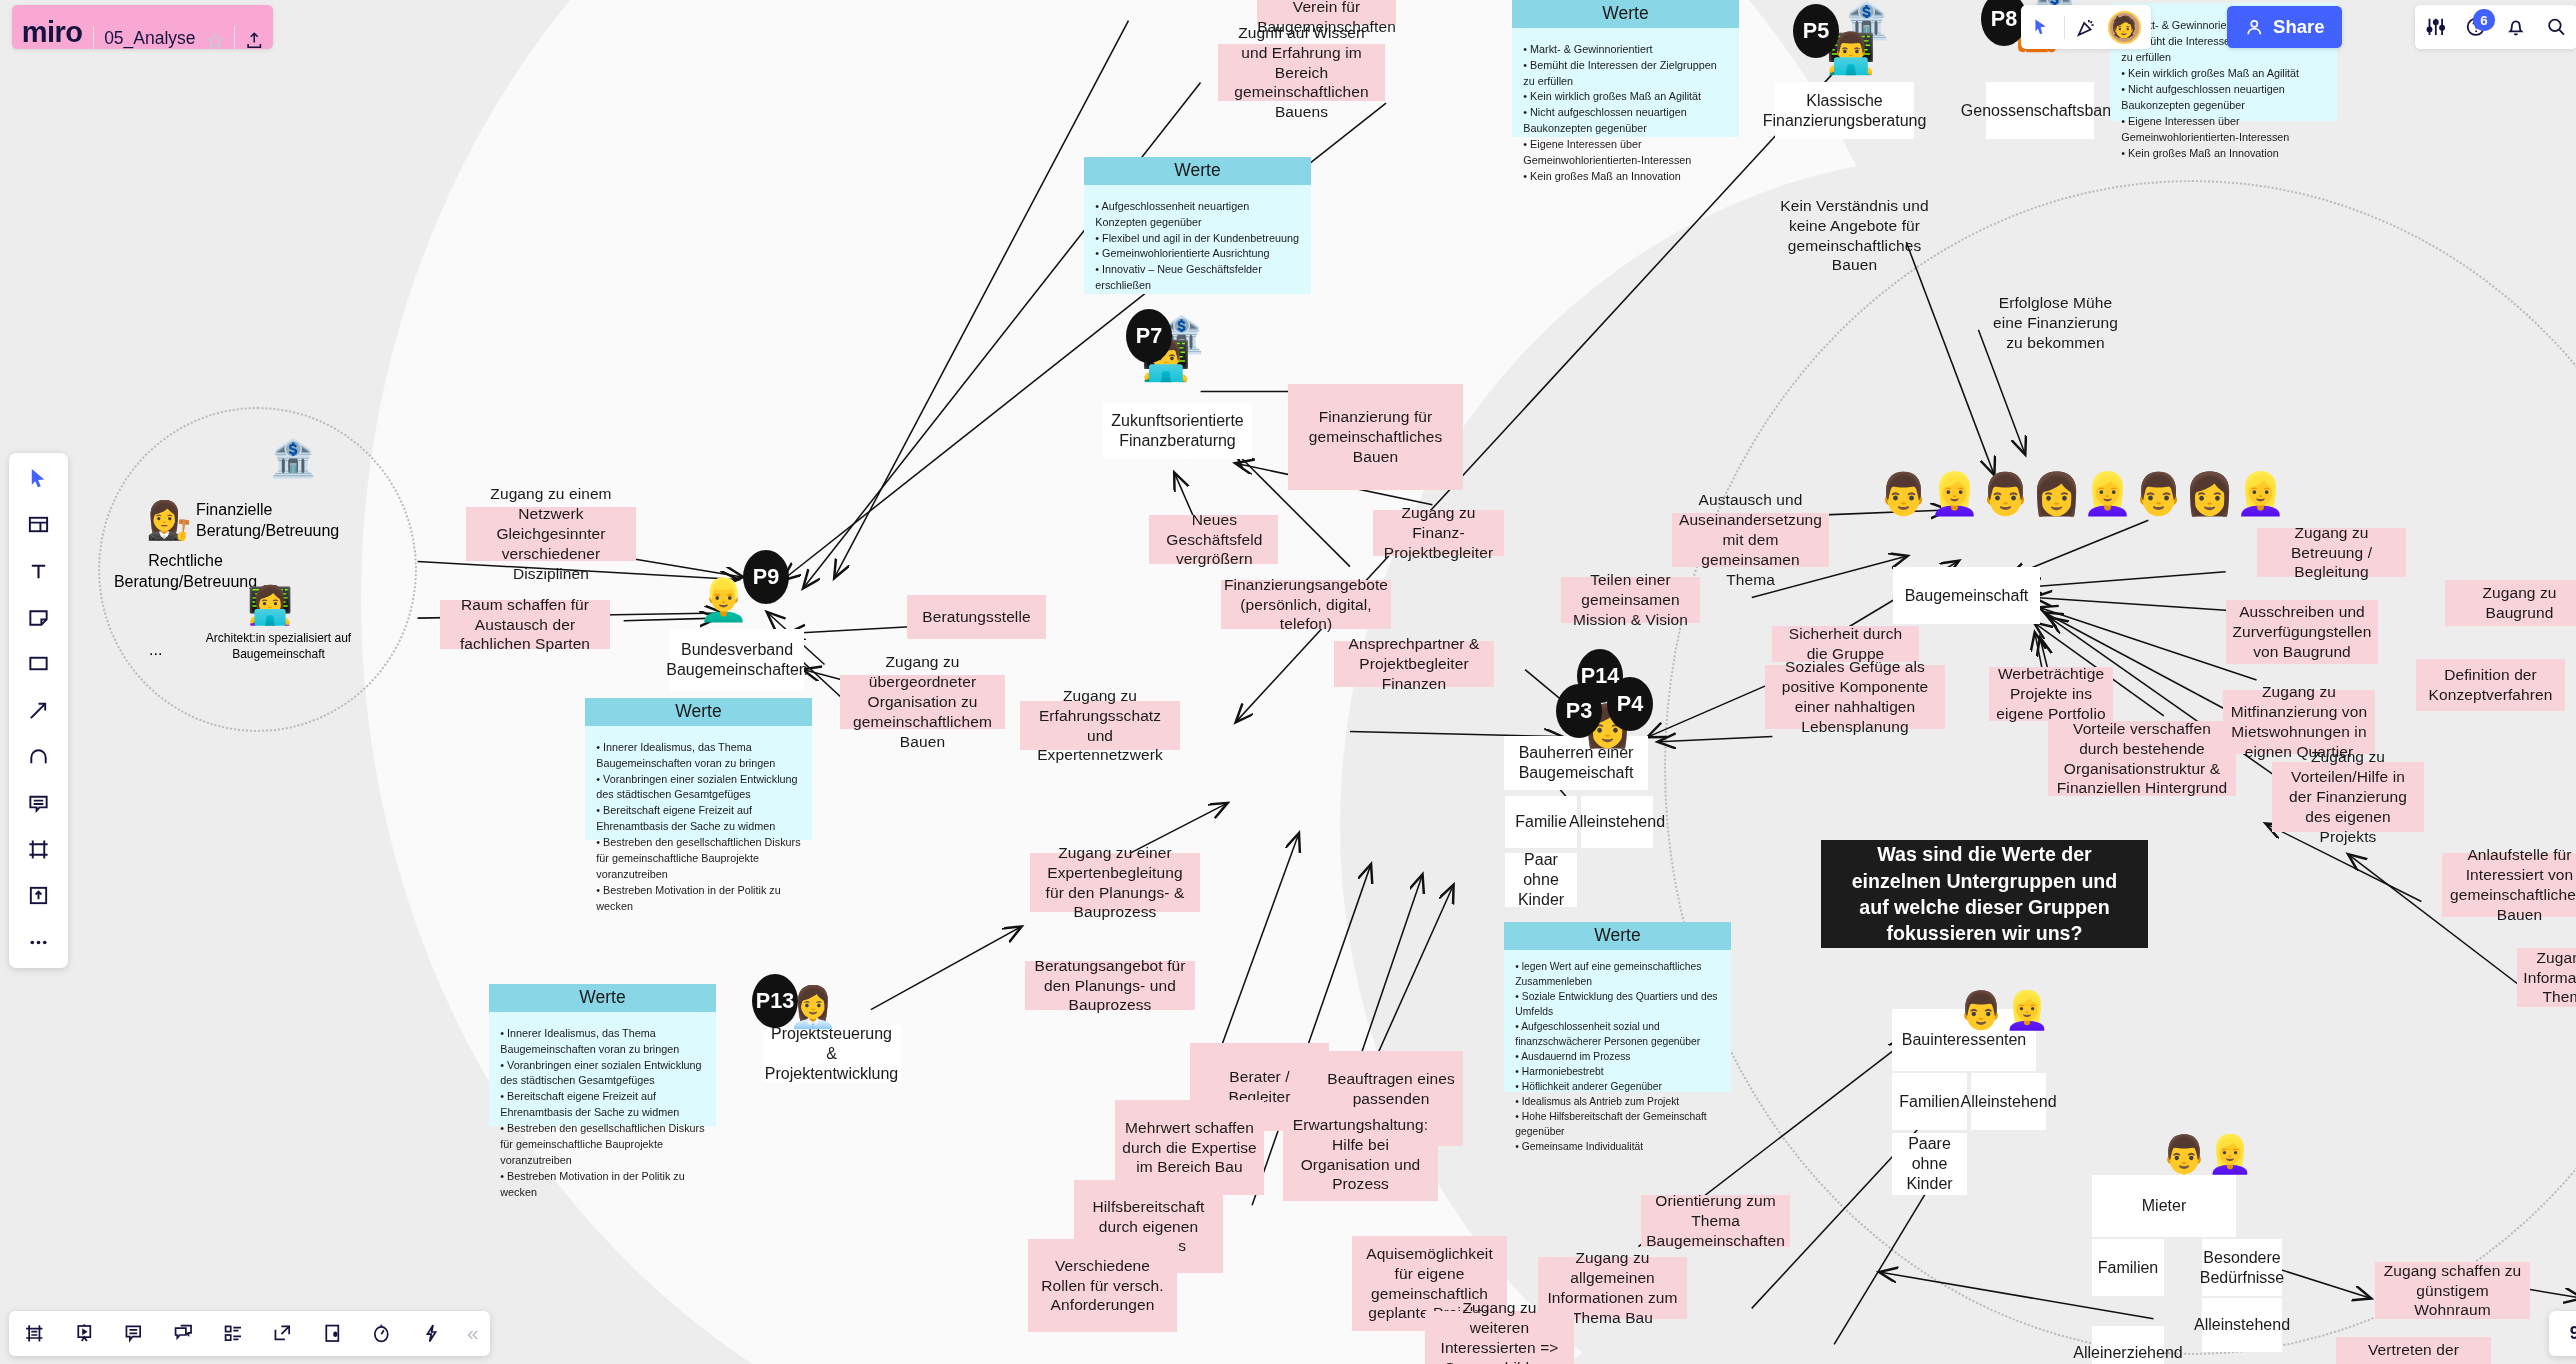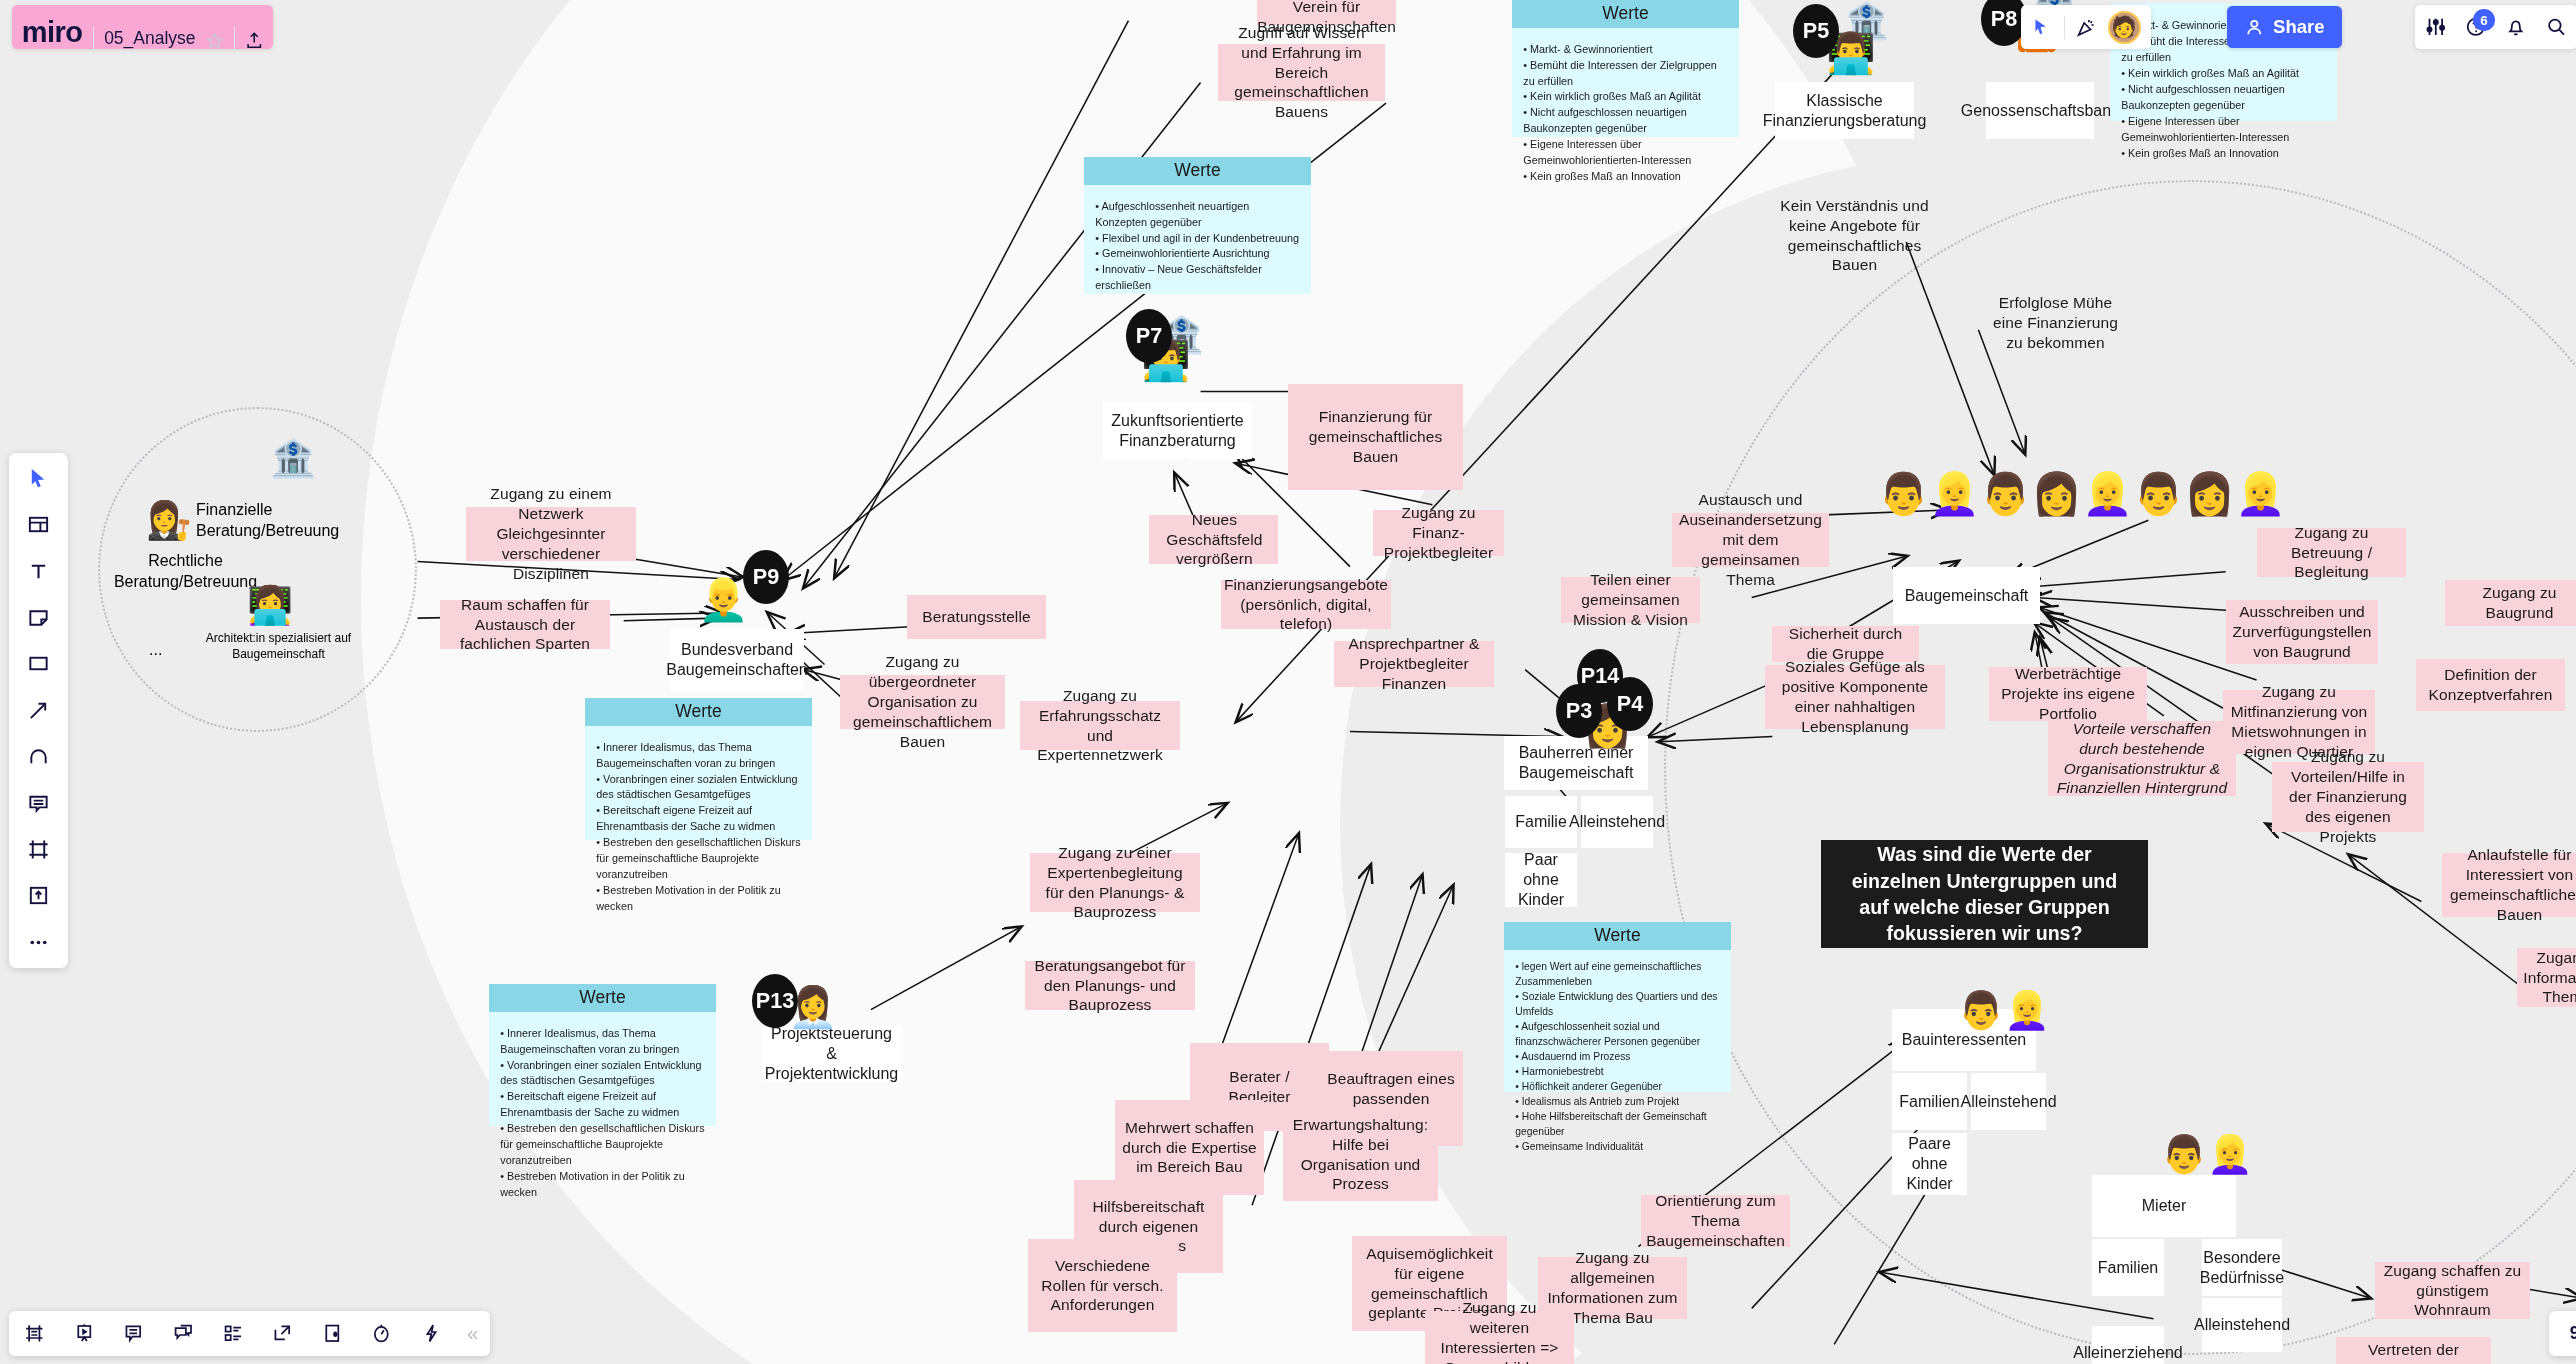--- a/index.html
+++ b/index.html
@@ -250,22 +250,22 @@
   <div class="note" style="left:1190px;top:1043px;width:139px;height:88px;">Berater / Begleiter</div>
   <div class="note" style="left:1319px;top:1051px;width:144px;height:95px;">Beauftragen eines passenden Architketen</div>
   <div class="note" style="left:1115px;top:1100px;width:149px;height:95px;">Mehrwert schaffen durch die Expertise im Bereich Bau</div>
   <div class="note" style="left:1283px;top:1108px;width:155px;height:93px;">Erwartungshaltung: Hilfe bei Organisation und Prozess</div>
   <div class="note" style="left:1074px;top:1180px;width:149px;height:93px;">Hilfsbereitschaft durch eigenen Idealismus</div>
   <div class="note" style="left:1028px;top:1239px;width:149px;height:93px;">Verschiedene Rollen für versch. Anforderungen</div>
   <div class="note" style="left:1352px;top:1236px;width:155px;height:95px;">Aquisemöglichkeit für eigene gemeinschaftlich geplante Projekte</div>
   <div class="note" style="left:1538px;top:1257px;width:149px;height:62px;">Zugang zu allgemeinen Informationen zum Thema Bau</div>
   <div class="note" style="left:1641px;top:1195px;width:149px;height:52px;">Orientierung zum Thema Baugemeinschaften</div>
   <div class="note" style="left:1425px;top:1311px;width:149px;height:54px;">Zugang zu weiteren Interessierten =&gt; Gruppenbildung</div>
-  <div class="note" style="left:1989px;top:667px;width:158px;height:54px;">Werbeträchtige Projekte ins eigene Portfolio</div>
-  <div class="note" style="left:2048px;top:721px;width:188px;height:75px;font-style:italic;">Vorteile verschaffen durch bestehende Organisationstruktur &amp; Finanziellen Hintergrund</div>
+  <div class="note" style="left:1989px;top:667px;width:124px;height:54px;">Werbeträchtige Projekte ins eigene Portfolio</div>
+  <div class="note" style="left:2048px;top:721px;width:188px;height:75px;">Vorteile verschaffen durch bestehende Organisationstruktur &amp; Finanziellen Hintergrund</div>
   <div class="note" style="left:2257px;top:528px;width:149px;height:49px;">Zugang zu Betreuung / Begleitung</div>
   <div class="note" style="left:2226px;top:600px;width:152px;height:64px;">Ausschreiben und Zurverfügungstellen von Baugrund</div>
   <div class="note" style="left:2445px;top:580px;width:149px;height:46px;">Zugang zu Baugrund</div>
   <div class="note" style="left:2416px;top:659px;width:149px;height:52px;">Definition der Konzeptverfahren</div>
   <div class="note" style="left:2223px;top:690px;width:152px;height:64px;">Zugang zu Mitfinanzierung von Mietswohnungen in eignen Quartier</div>
   <div class="note" style="left:2272px;top:762px;width:152px;height:70px;">Zugang zu Vorteilen/Hilfe in der Finanzierung des eigenen Projekts</div>
   <div class="note" style="left:2442px;top:853px;width:155px;height:64px;">Anlaufstelle für Interessiert von gemeinschaftlichem Bauen</div>
 
   <div class="note" style="left:2517px;top:948px;width:113px;height:59px;">Zugang zu Informa... zum Thema...</div>
   <div class="note" style="left:2375px;top:1262px;width:155px;height:57px;">Zugang schaffen zu günstigem Wohnraum</div>

